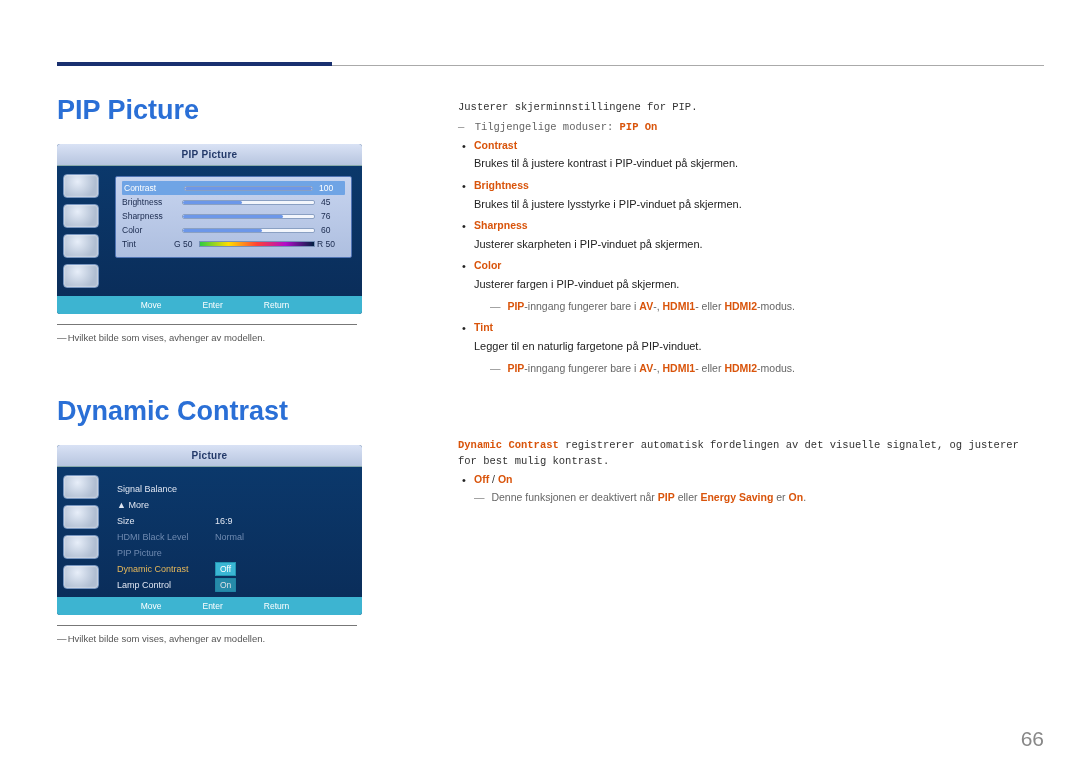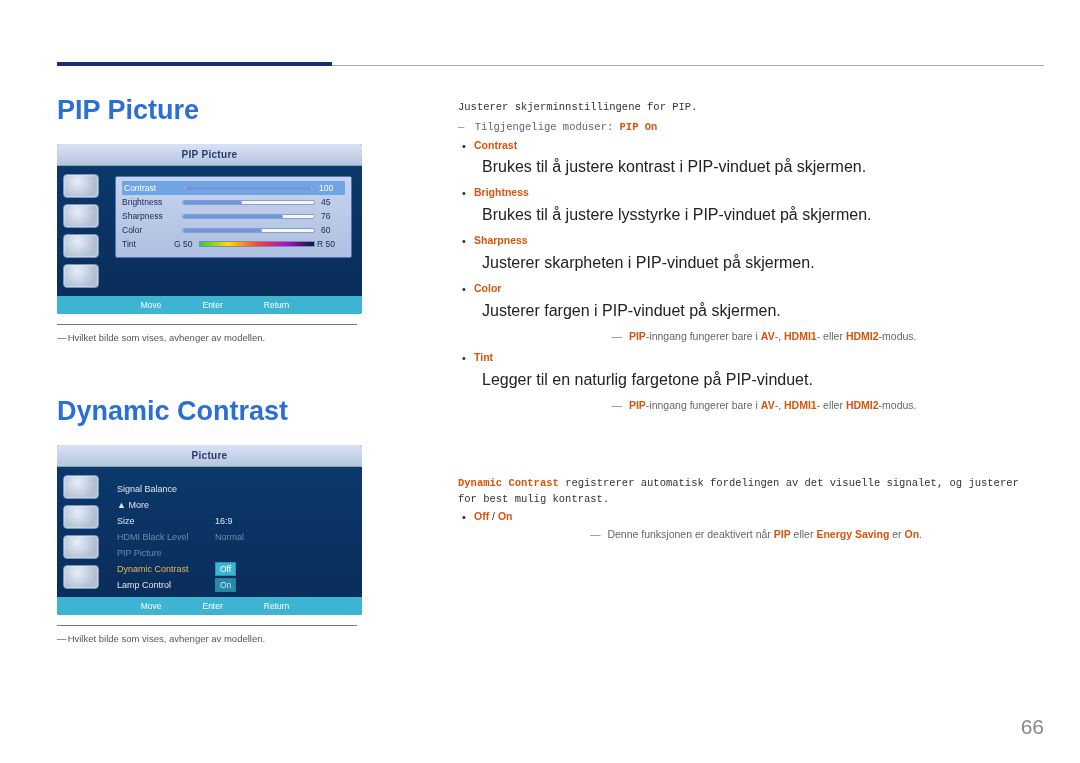--- a/index.html
+++ b/index.html
@@ -198,31 +198,31 @@
   .note-line { color: #666; margin: 4px 0 6px 0; }
   .note-line .dash-long::before { content: '―'; color: #888; margin-right: 4px; }
   .bullets > li { list-style: none; padding-left: 16px; position: relative; margin-bottom: 2px; }
   .bullets > li::before {
     content: '•'; position: absolute; left: 4px; color: #222; font-size: 11px; top: 0;
   }
   .bullets > li .item-title {
     color: #d9540b; font-weight: bold; font-size: 10.5px; display: block; margin-bottom: 2px;
   }
   .bullets > li .item-desc {
-    color: #222; font-size: 16px; margin-bottom: 6px; margin-left: 8px;
+    color: #222; font-size: 11px; margin-bottom: 6px;
   }
   .subnote {
-    color: #666; font-size: 10.5px; margin: 0 0 6px 16px; text-align: center;
+    color: #666; font-size: 10.5px; margin: 0 0 6px 16px;
   }
   .subnote .marker::before { content: '―'; color: #888; margin-right: 4px; }
   .hl { color: #d9540b; font-weight: bold; }
   .pagenum {
     position: absolute;
     right: 36px;
-    bottom: 24px;
+    bottom: 12px;
     font-size: 21px;
     color: #888;
     font-family: "Segoe UI Light", Arial, sans-serif;
   }
   .spacer { height: 52px; }
 </style>
 </head>
 <body>
 
 <div class="top-rule"></div>

